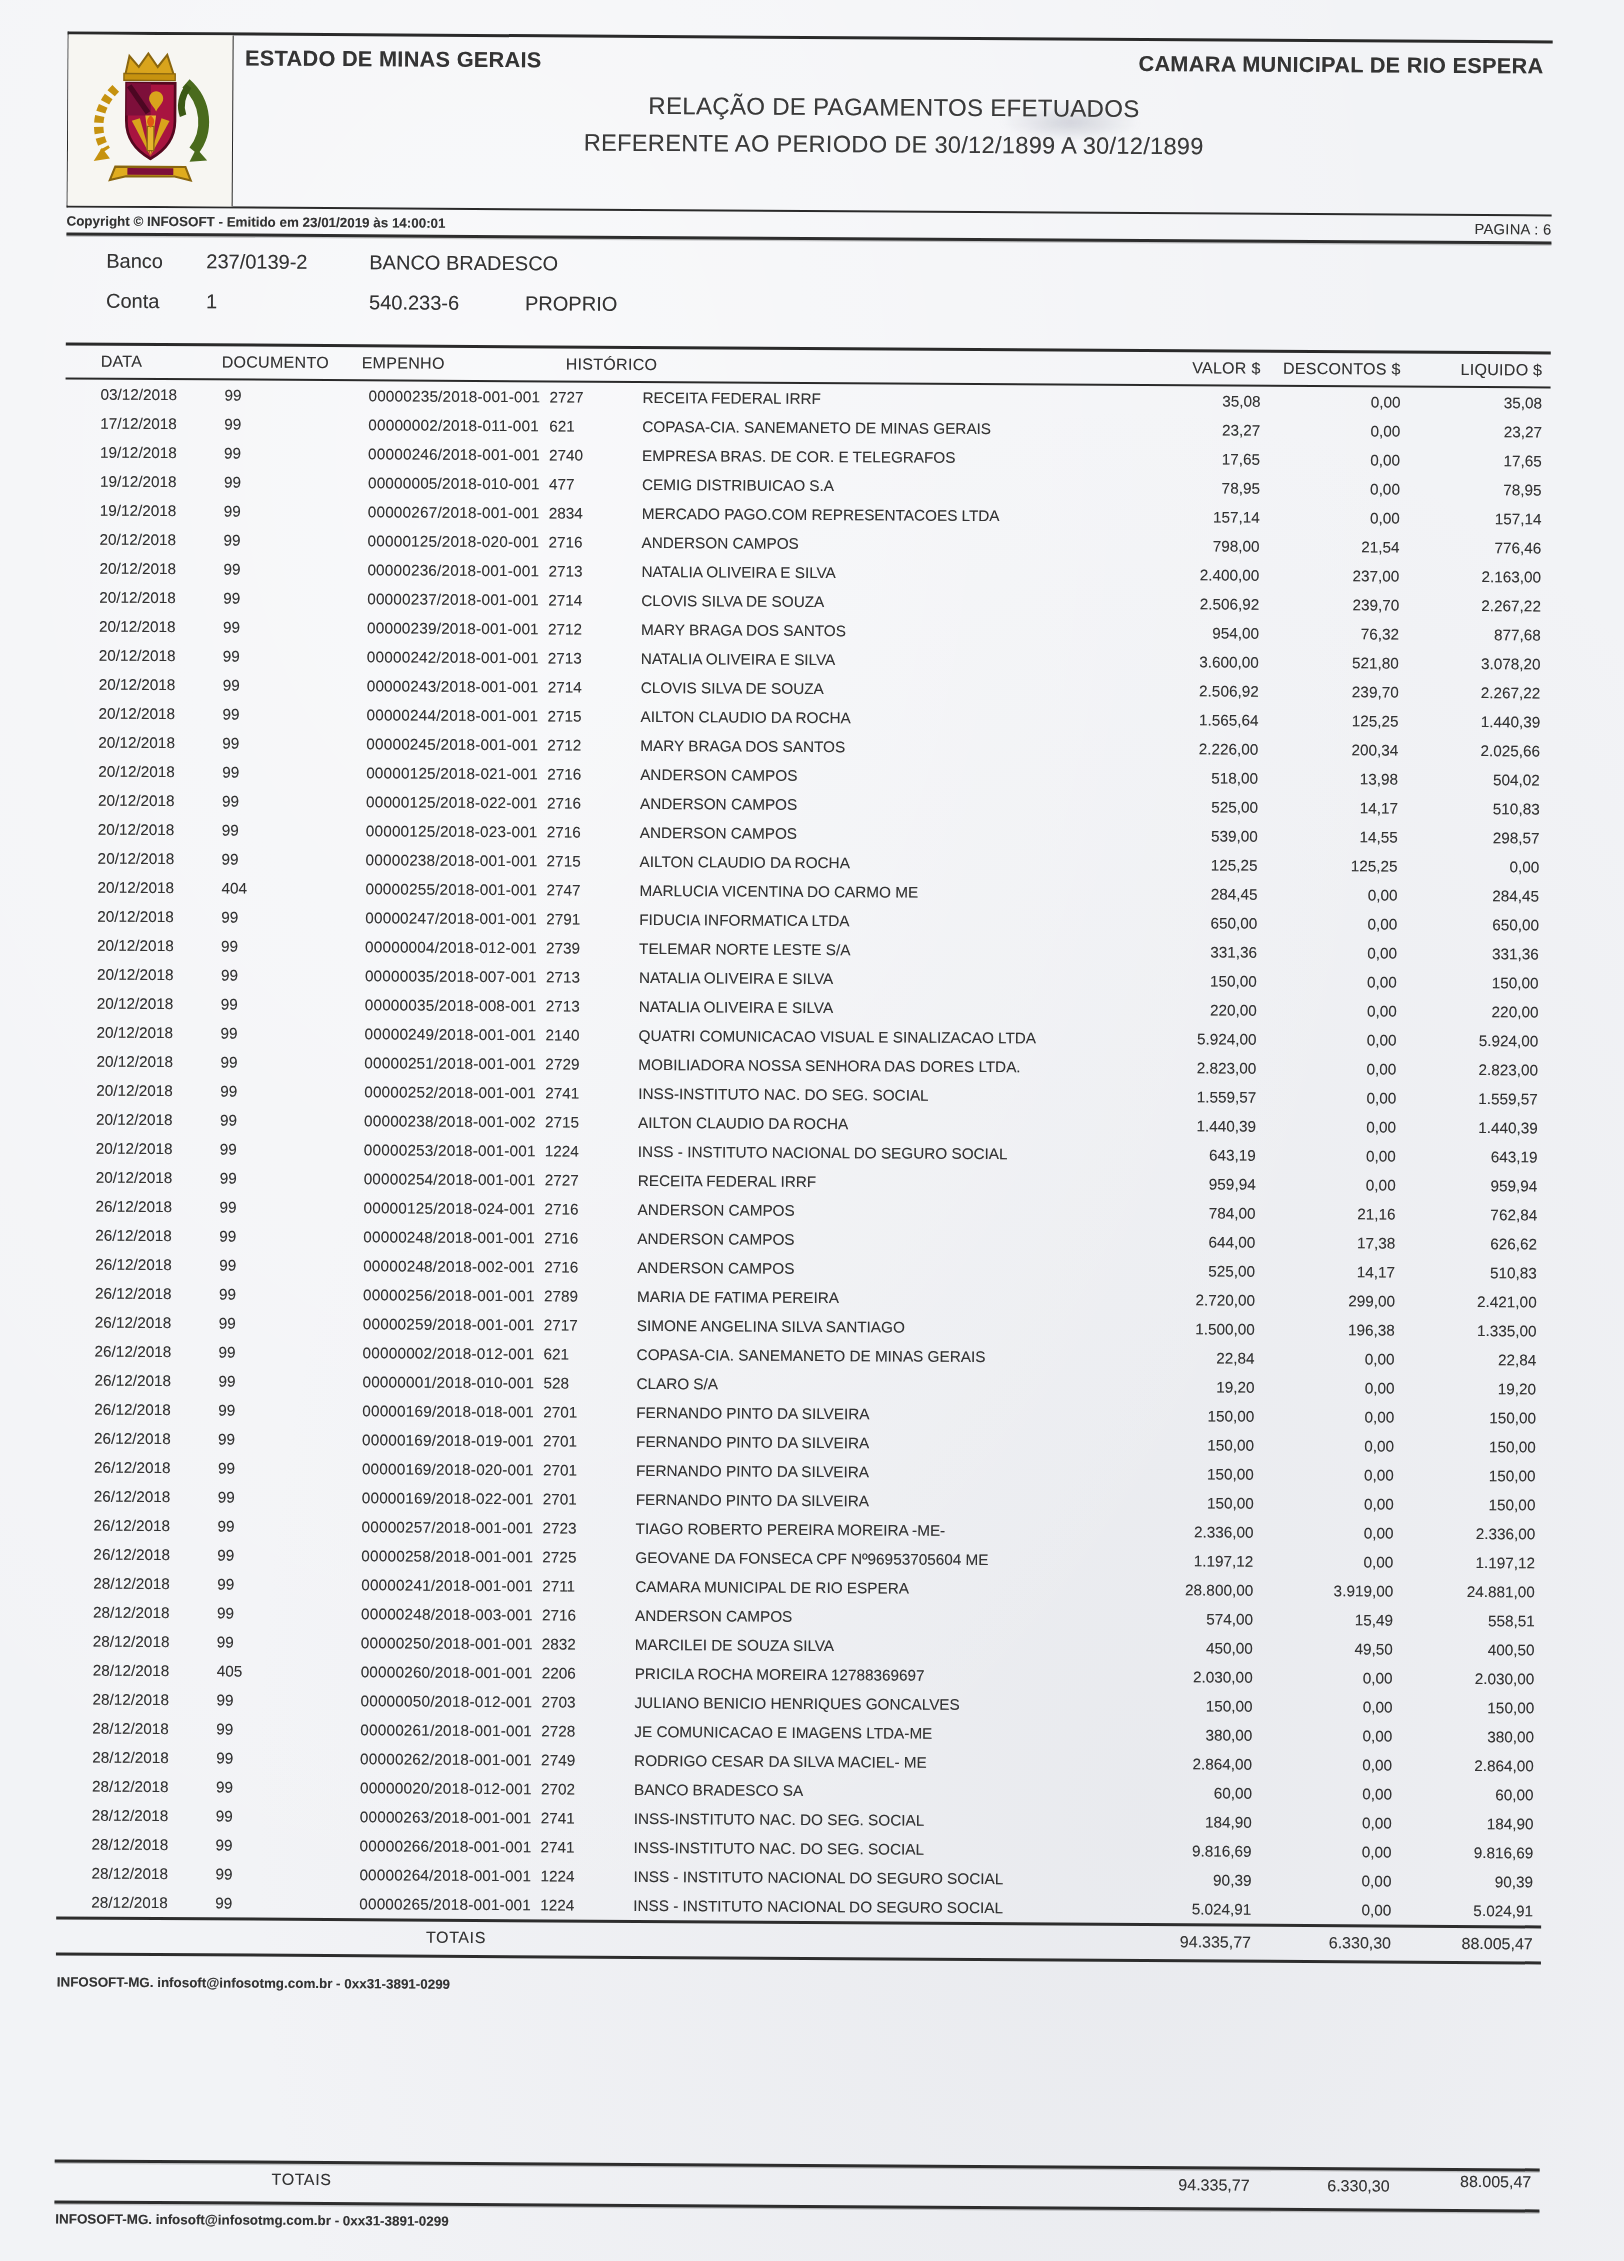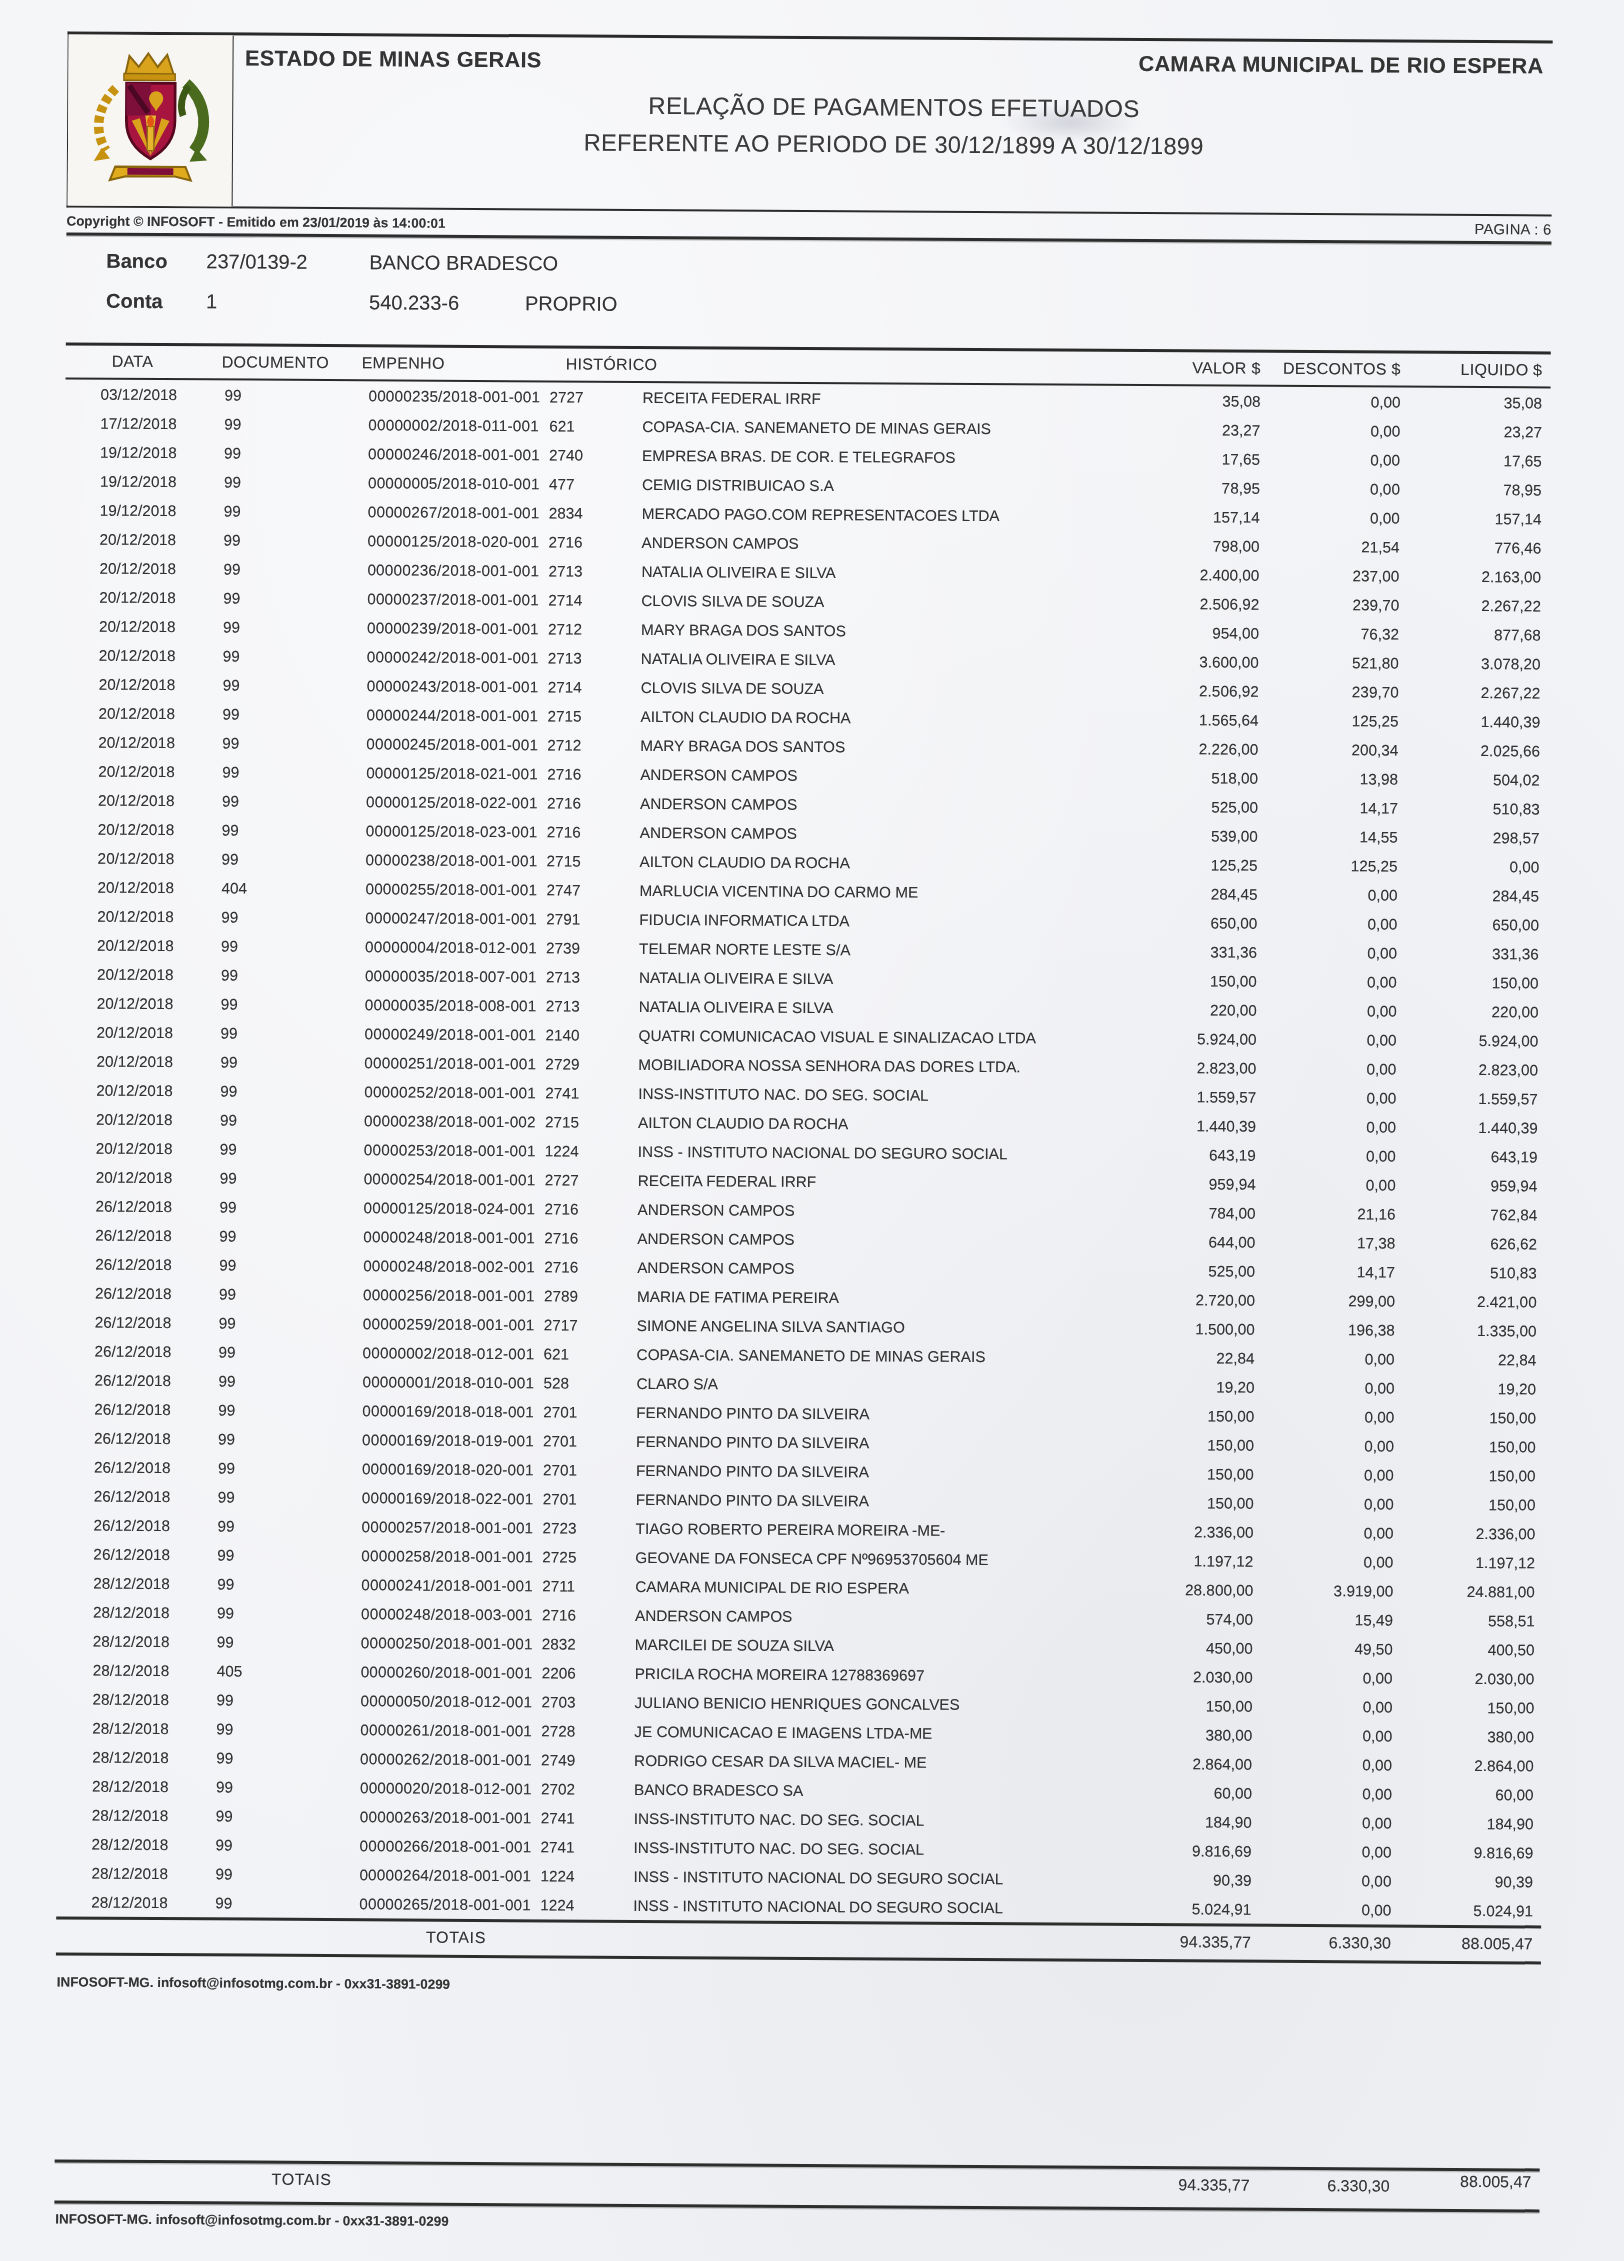--- a/index.html
+++ b/index.html
@@ -54,33 +54,33 @@
     display:flex;justify-content:space-between;align-items:flex-end;
   }
   .copyright{font-size:13.4px;font-weight:700;color:#333;}
   .pagina{font-size:14.7px;color:#333;letter-spacing:0.3px;}
   .rule{position:absolute;left:61px;width:1485px;height:3.2px;background:#2d2d2d;box-shadow:0 1.3px 0 rgba(50,50,50,.25);}
   .rule-top{top:237px;}
   
   .acct{position:absolute;left:61px;top:254px;width:1485px;font-size:20px;color:#333;}
   .acct-row{position:relative;height:40px;}
   .acct-row span{position:absolute;top:0;}
-  .a-label{left:40px;font-weight:bold;}
+  .a-label{left:40px;}
   .a-v1{left:140px;}
   .a-v2{left:303px;}
   .a-v3{left:459px;}
   
   .table{position:absolute;left:61px;top:347px;width:1485px;}
   .thead{
     position:relative;height:32px;
     border-top:3.8px solid #2a2a2a;border-bottom:2.5px solid #2a2a2a;
     font-size:16px;color:#333;letter-spacing:0.3px;
   }
   .thead span{position:absolute;top:7px;}
-  .h-date{left:35px;margin-left:11px;}
+  .h-date{left:35px;}
   .h-doc{left:156px;}
   .h-emp{left:296px;}
   .h-hist{left:500px;}
   .h-valor{right:290px;}
   .h-desc{right:150px;margin-left:17px;}
   .h-liq{right:8.3px;}
   .tbody{position:relative;}
   .trow{position:relative;height:29px;font-size:15.3px;color:#333;}
   .trow span{position:absolute;top:6.4px;white-space:nowrap;}
   .c-date{left:35px;}

